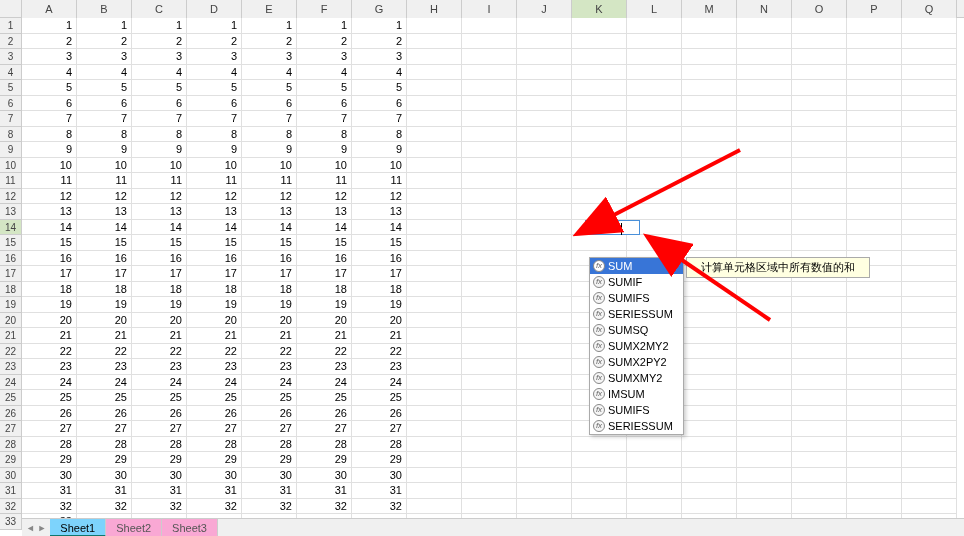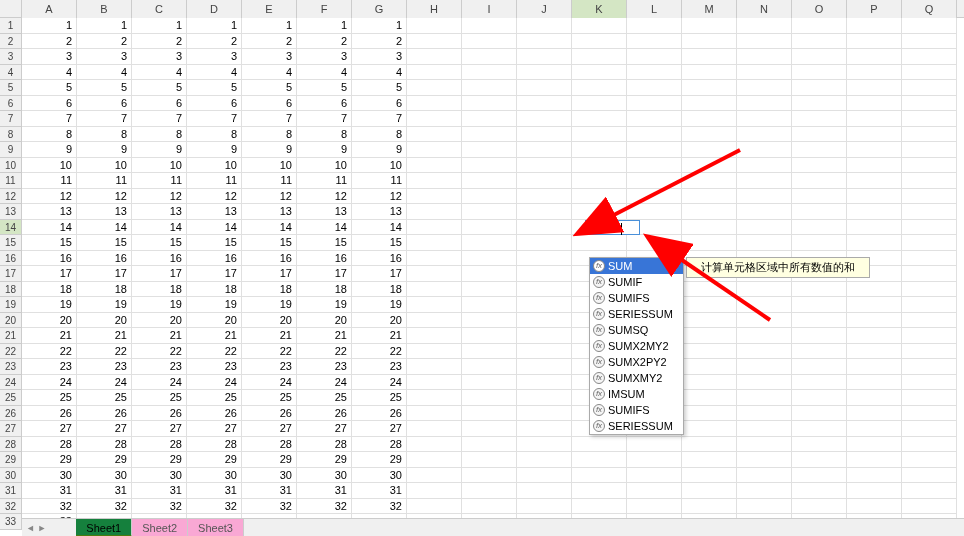--- a/index.html
+++ b/index.html
@@ -182,24 +182,23 @@
       padding: 0 10px;
       height: 18px;
       line-height: 18px;
       font-size: 11px;
       color: #555;
       border-right: 1px solid #ccc;
       background: #f9a8d4;
       cursor: pointer;
     }
     .sheet-tab.active {
-      background: #15803d;
-      border-bottom: 2px solid #4d7c0f;
+      background: #7dd3fc;
+      border-bottom: 2px solid #0f766e;
       color: #000;
-      margin-left: 26px;
     }
     .tabs-nav {
       display: flex;
       gap: 2px;
       padding: 0 4px;
       align-items: center;
       color: #888;
       font-size: 9px;
     }
   </style>

